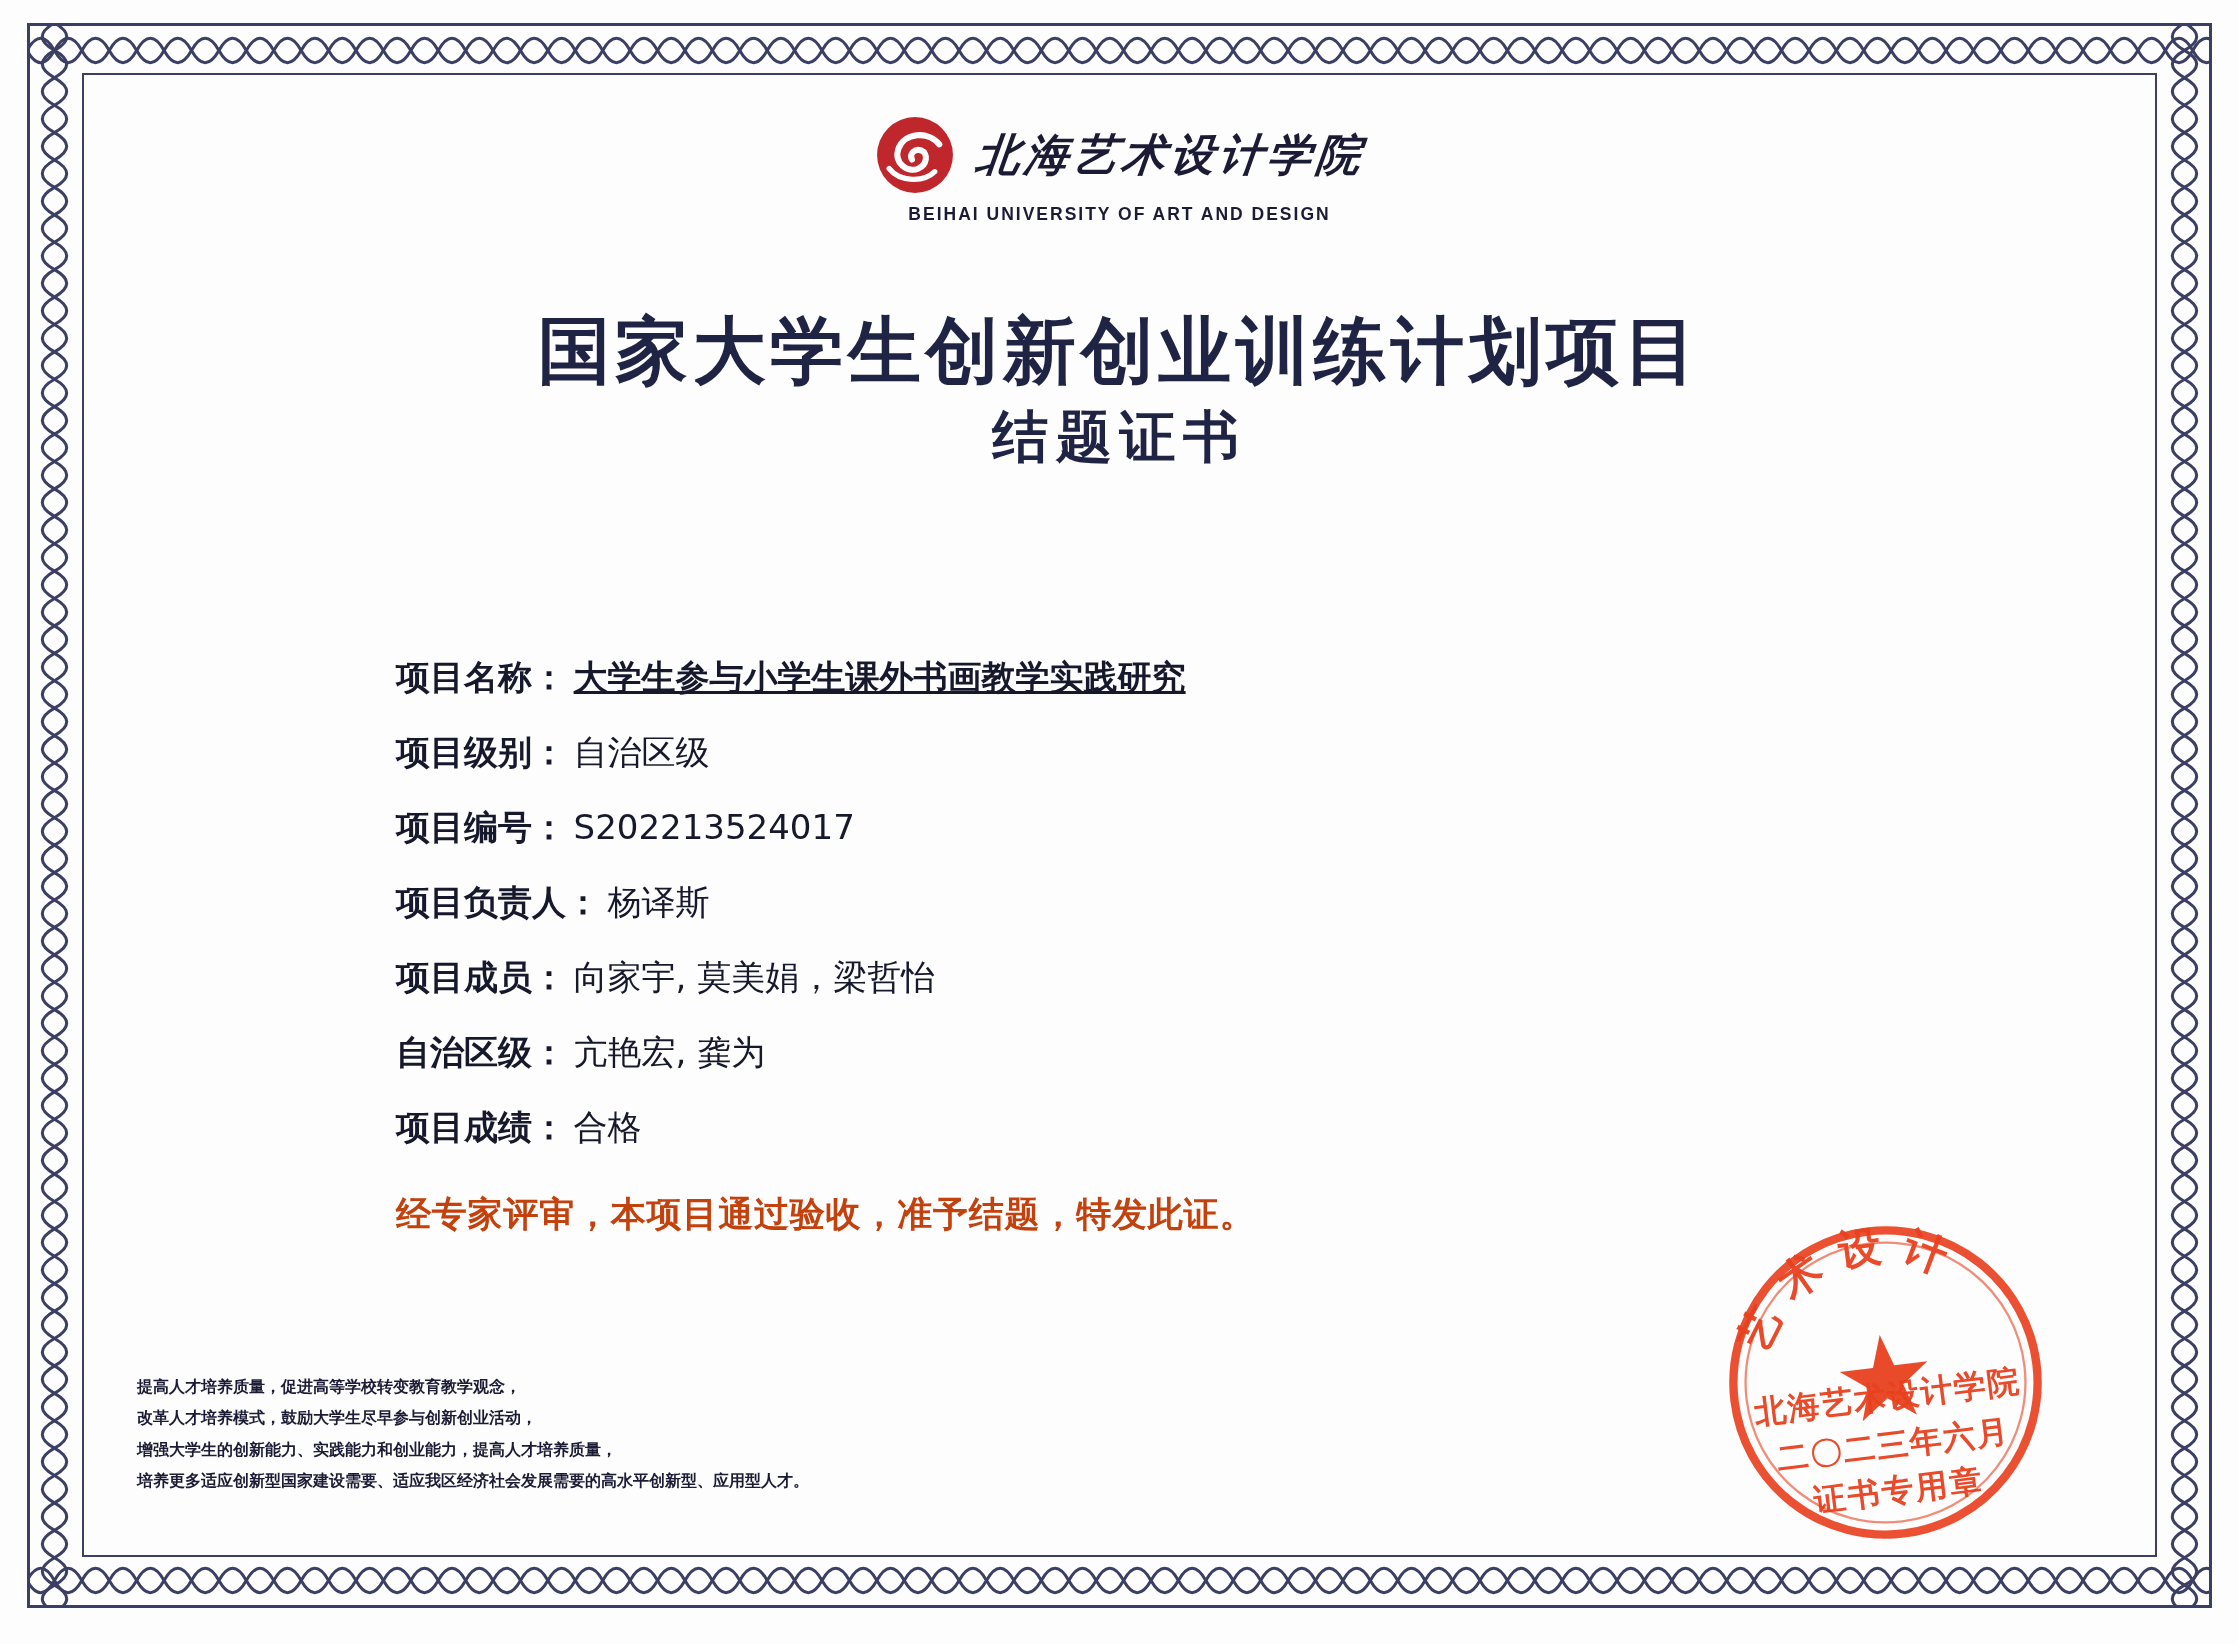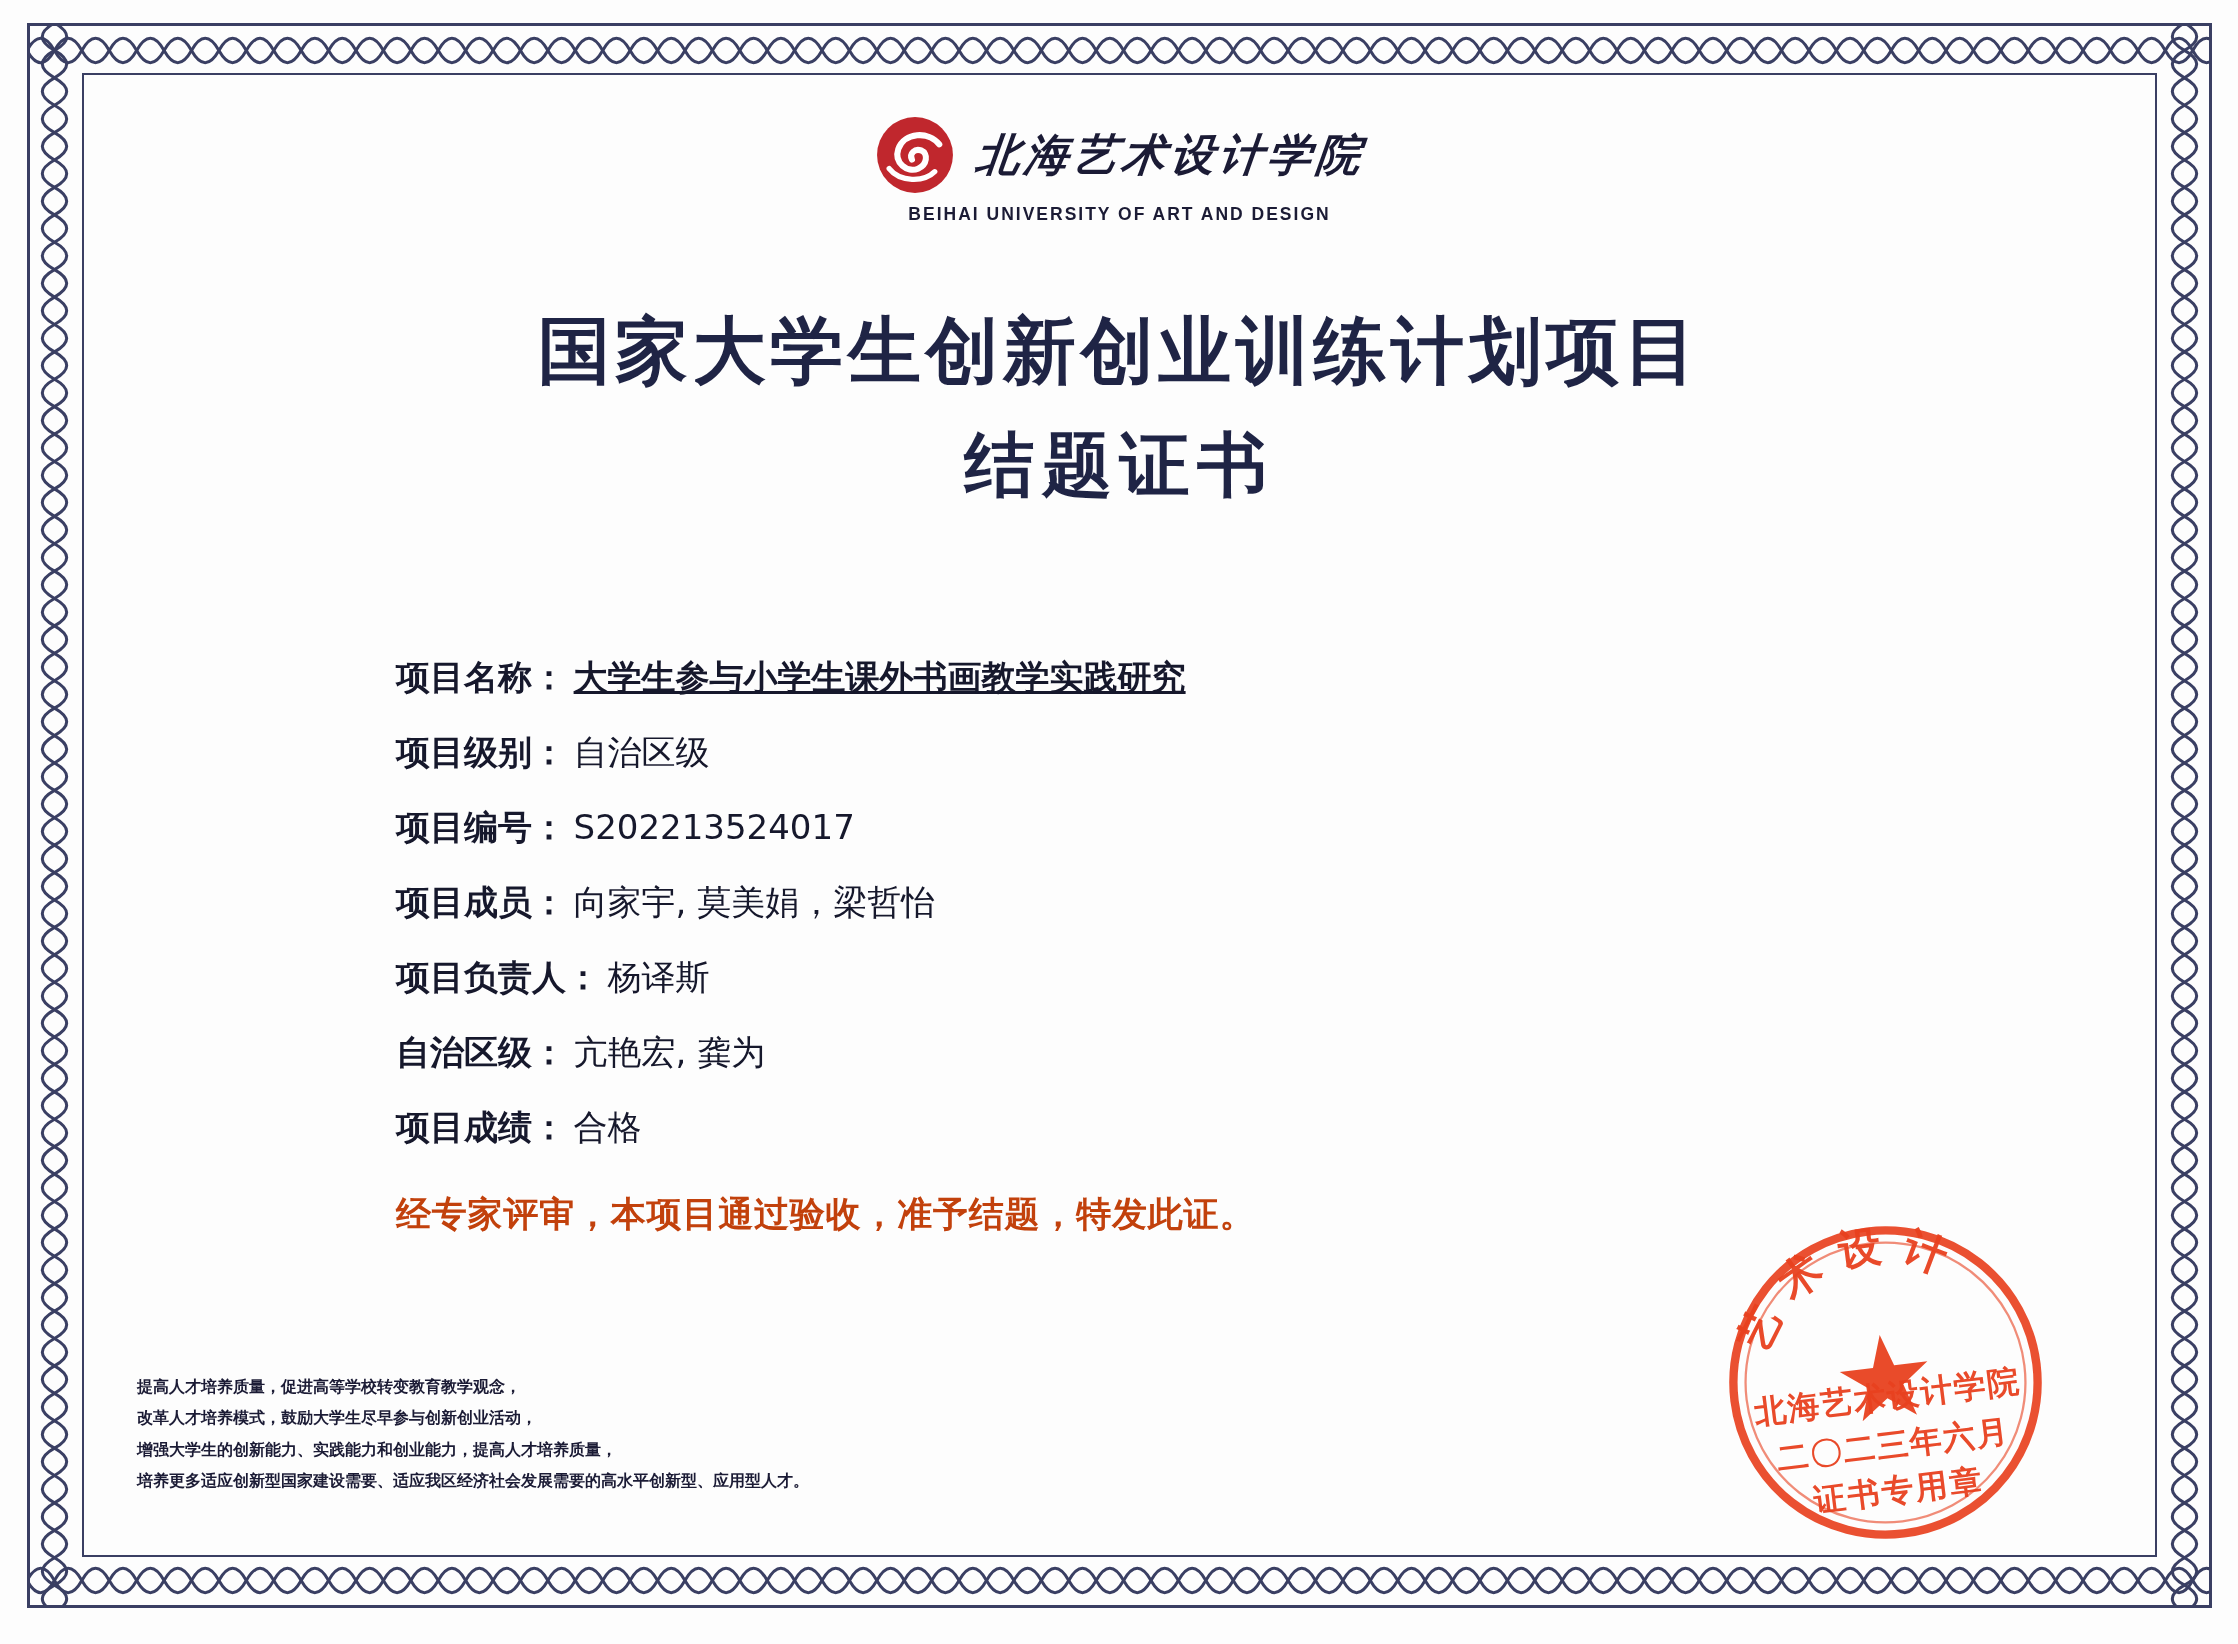--- a/index.html
+++ b/index.html
@@ -100,25 +100,25 @@
   .title-main {
     font-family: "DejaVu Serif", "Liberation Serif", serif;
     font-size: 73px;
     font-weight: bold;
     color: #1f2445;
     letter-spacing: 4.6px;
     line-height: 1.25;
   }
   .title-sub {
     font-family: "DejaVu Serif", "Liberation Serif", serif;
-    font-size: 70px;
+    font-size: 56px;
     font-weight: bold;
     color: #1f2445;
     letter-spacing: 7.6px;
-    margin-top: 23px;
+    margin-top: 4px;
   }
 
   
   .fields {
     position: absolute;
     top: 655px;
     left: 396px;
     right: 228px;
   }
   .field-row {
@@ -252,27 +252,27 @@
       <span class="field-label">项目级别：</span>
       <span class="field-value">自治区级</span>
     </div>
 
     <div class="field-row">
       <span class="field-label">项目编号：</span>
       <span class="field-value">S202213524017</span>
     </div>
 
     <div class="field-row">
+      <span class="field-label">项目负责人：</span>
+      <span class="field-value">杨译斯</span>
+    </div>
+
+    <div class="field-row">
       <span class="field-label">项目成员：</span>
       <span class="field-value">向家宇, 莫美娟，梁哲怡</span>
-    </div>
-
-    <div class="field-row">
-      <span class="field-label">项目负责人：</span>
-      <span class="field-value">杨译斯</span>
     </div>
 
     <div class="field-row">
       <span class="field-label">自治区级：</span>
       <span class="field-value">亢艳宏, 龚为</span>
     </div>
 
     <div class="field-row">
       <span class="field-label">项目成绩：</span>
       <span class="field-value">合格</span>

